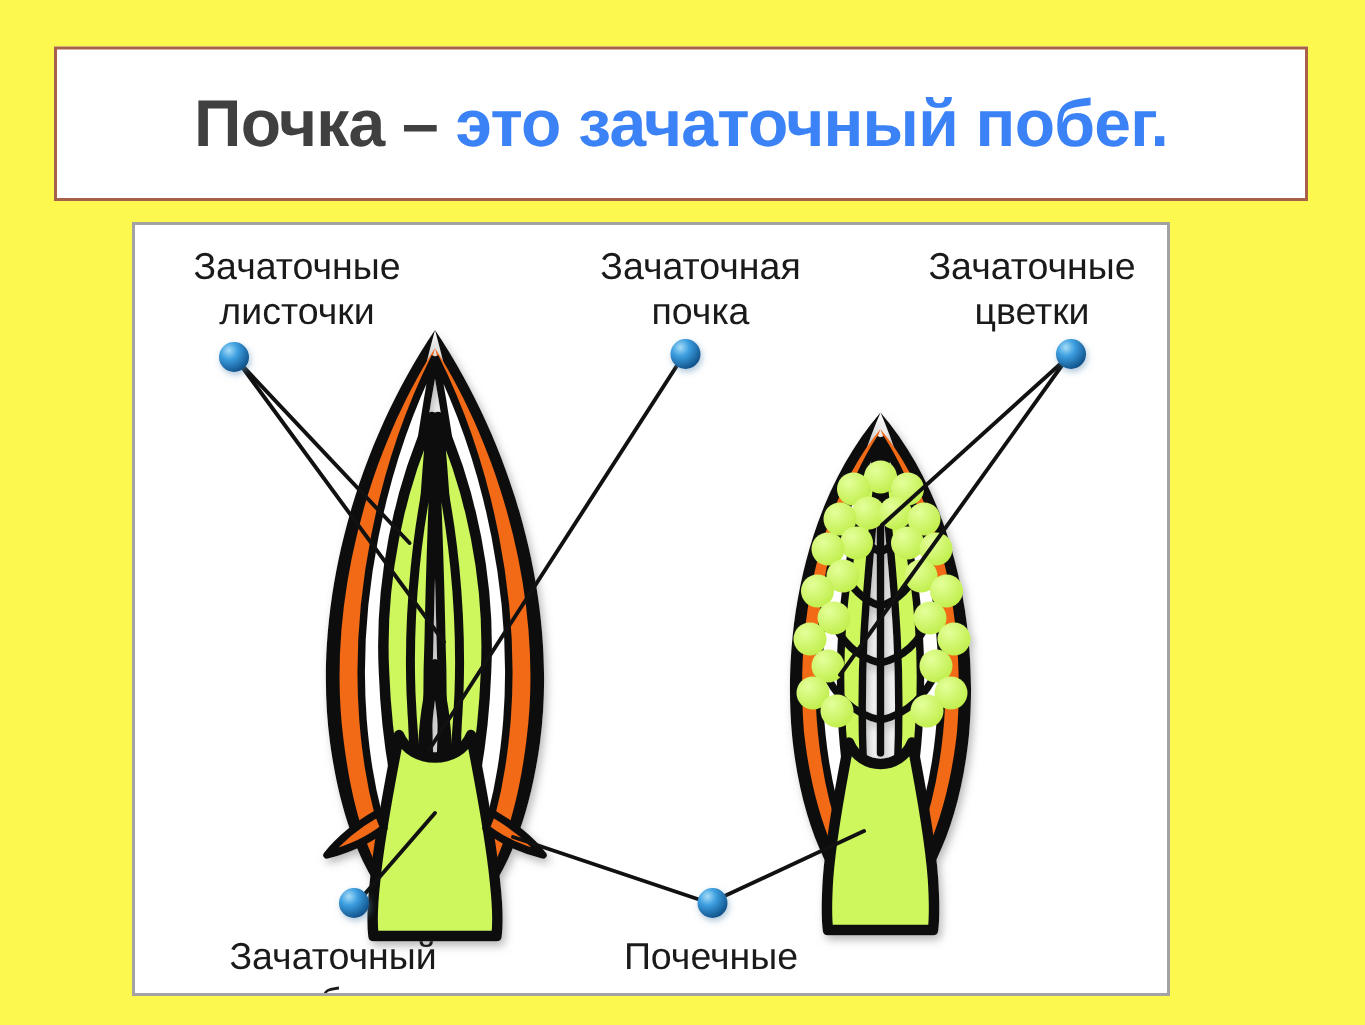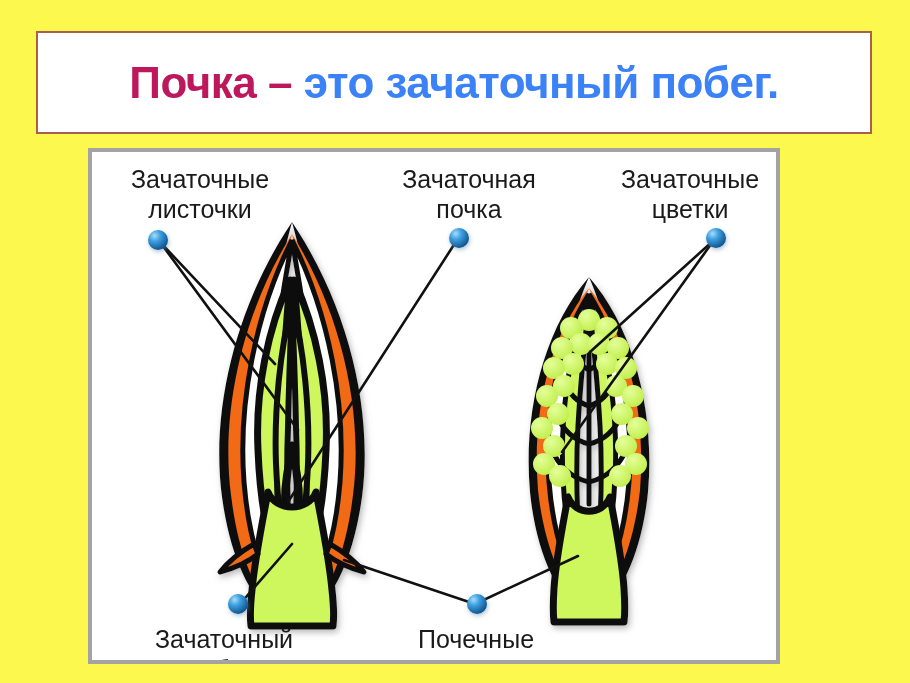--- a/index.html
+++ b/index.html
@@ -30,36 +30,36 @@
     justify-content: center;
   }
   #title-text {
     font-size: 44px;
     font-weight: bold;
     letter-spacing: -0.5px;
     white-space: nowrap;
     line-height: 1;
   }
   #title-text .kw {
-    color: #be185d;
+    color: #404040;
   }
   #title-text .rest {
     color: #3b82f6;
     font-weight: bold;
   }
 
   
   #diagram-panel {
     position: absolute;
     left: 88px;
     top: 148px;
     width: 692px;
     height: 516px;
     background: #ffffff;
-    border: 4px solid #a3a3a3;
+    border: 2px solid #a3a3a3;
     box-sizing: border-box;
     overflow: hidden;
   }
   #diagram-svg {
     display: block;
     width: 690px;
     height: 514px;
   }
 
   .lbl {

